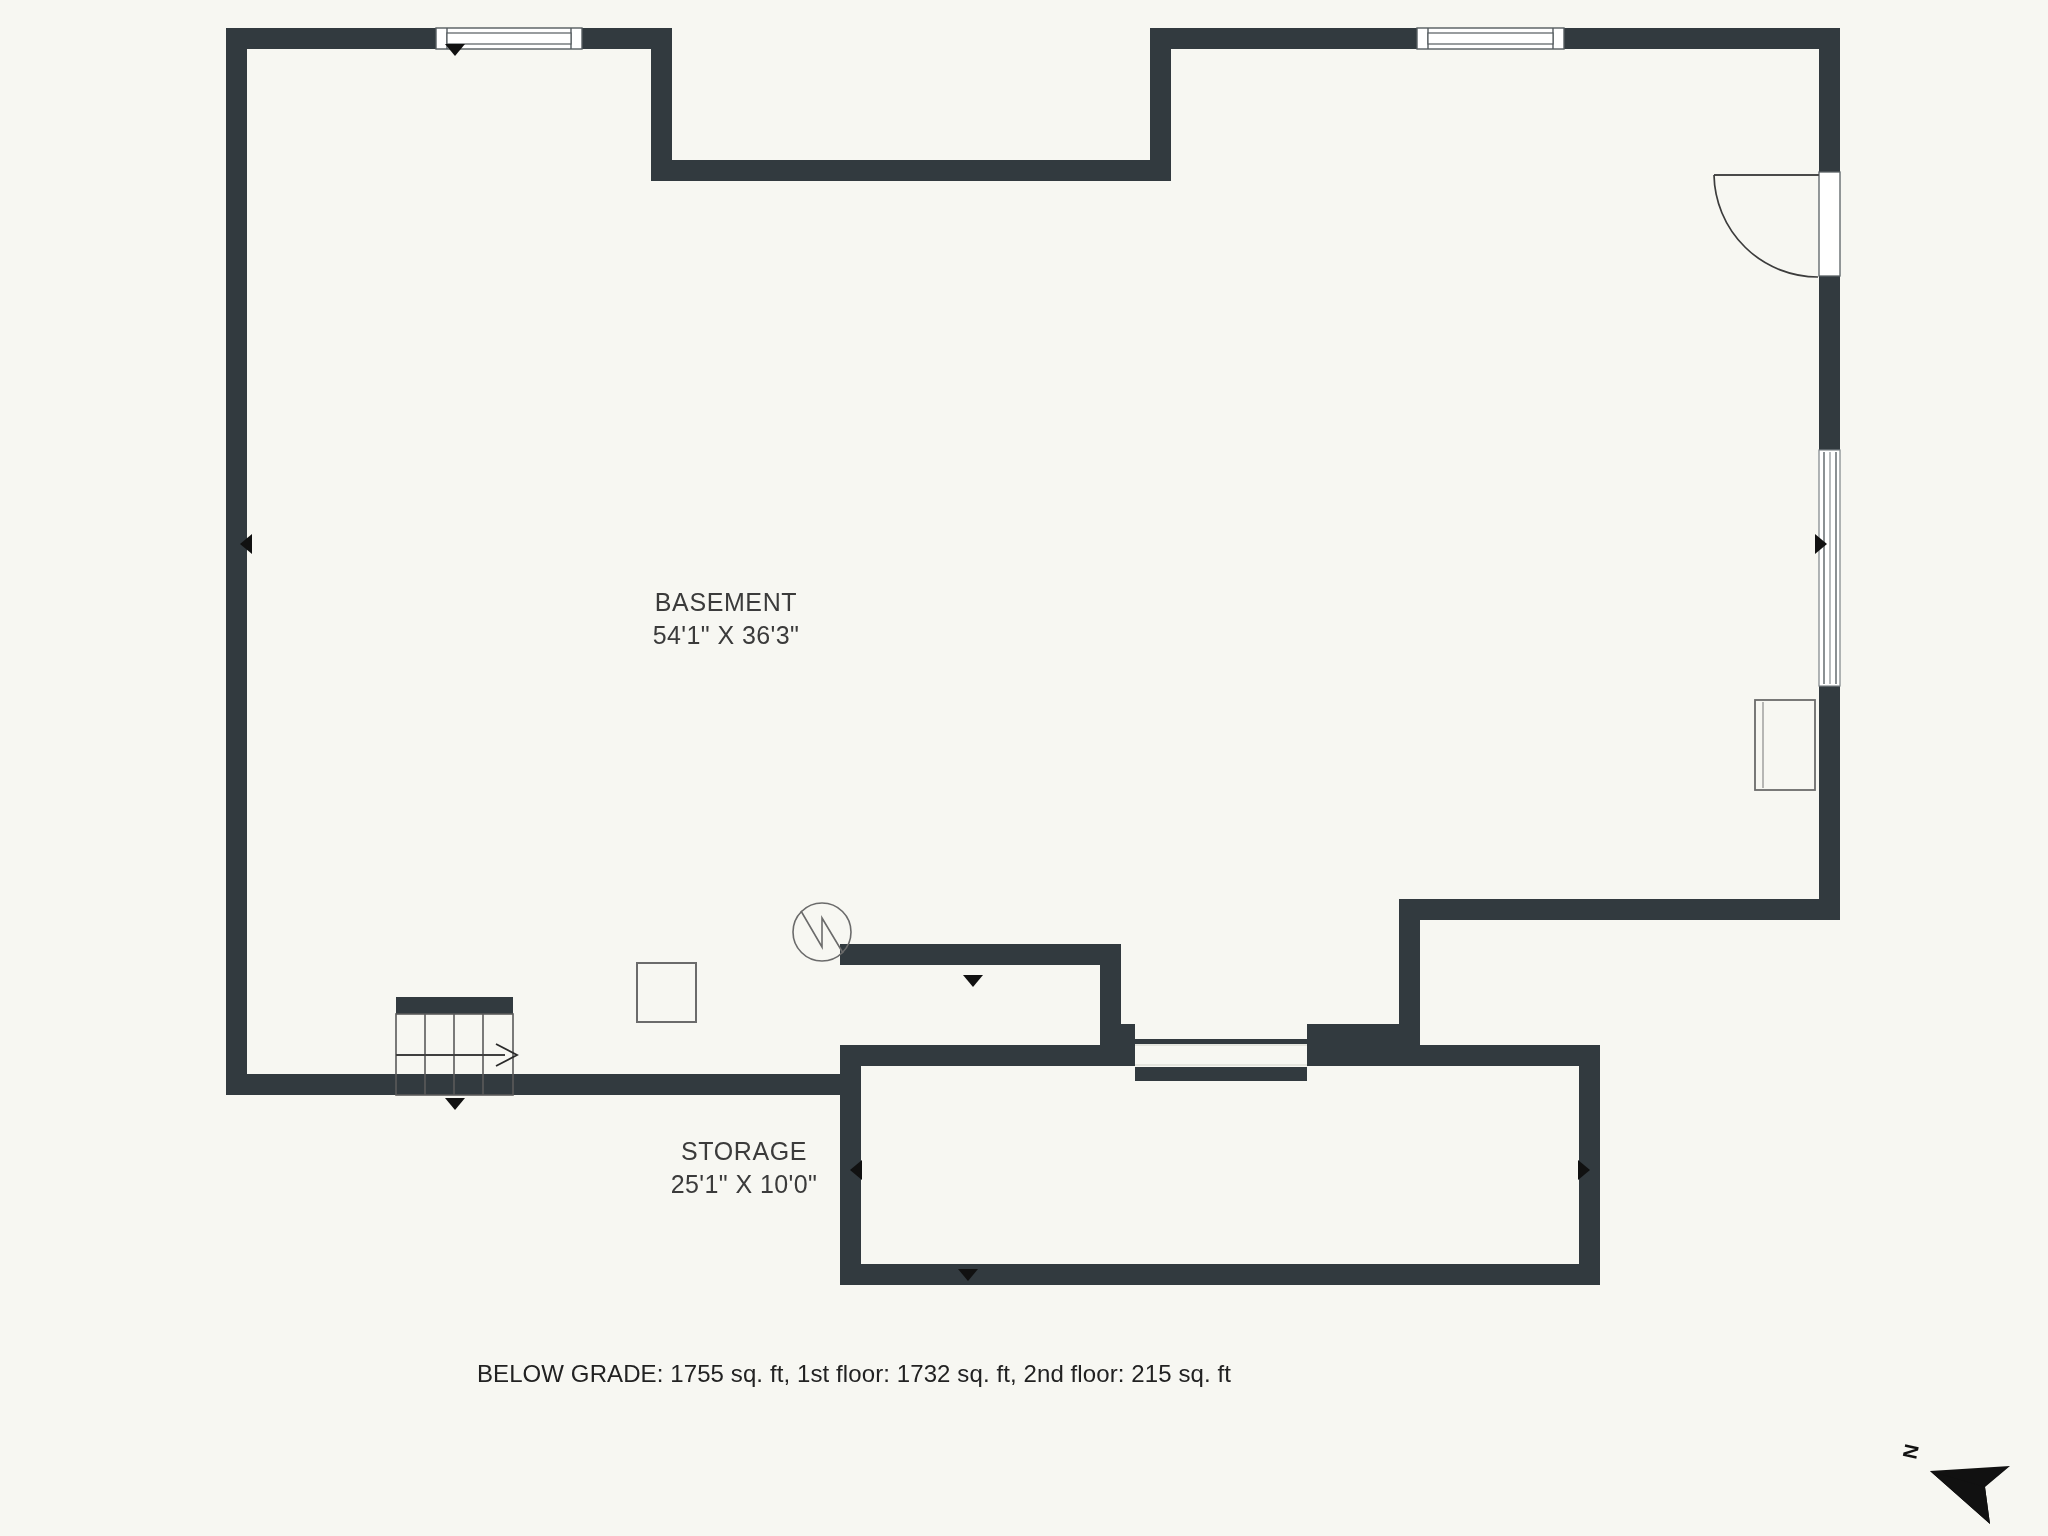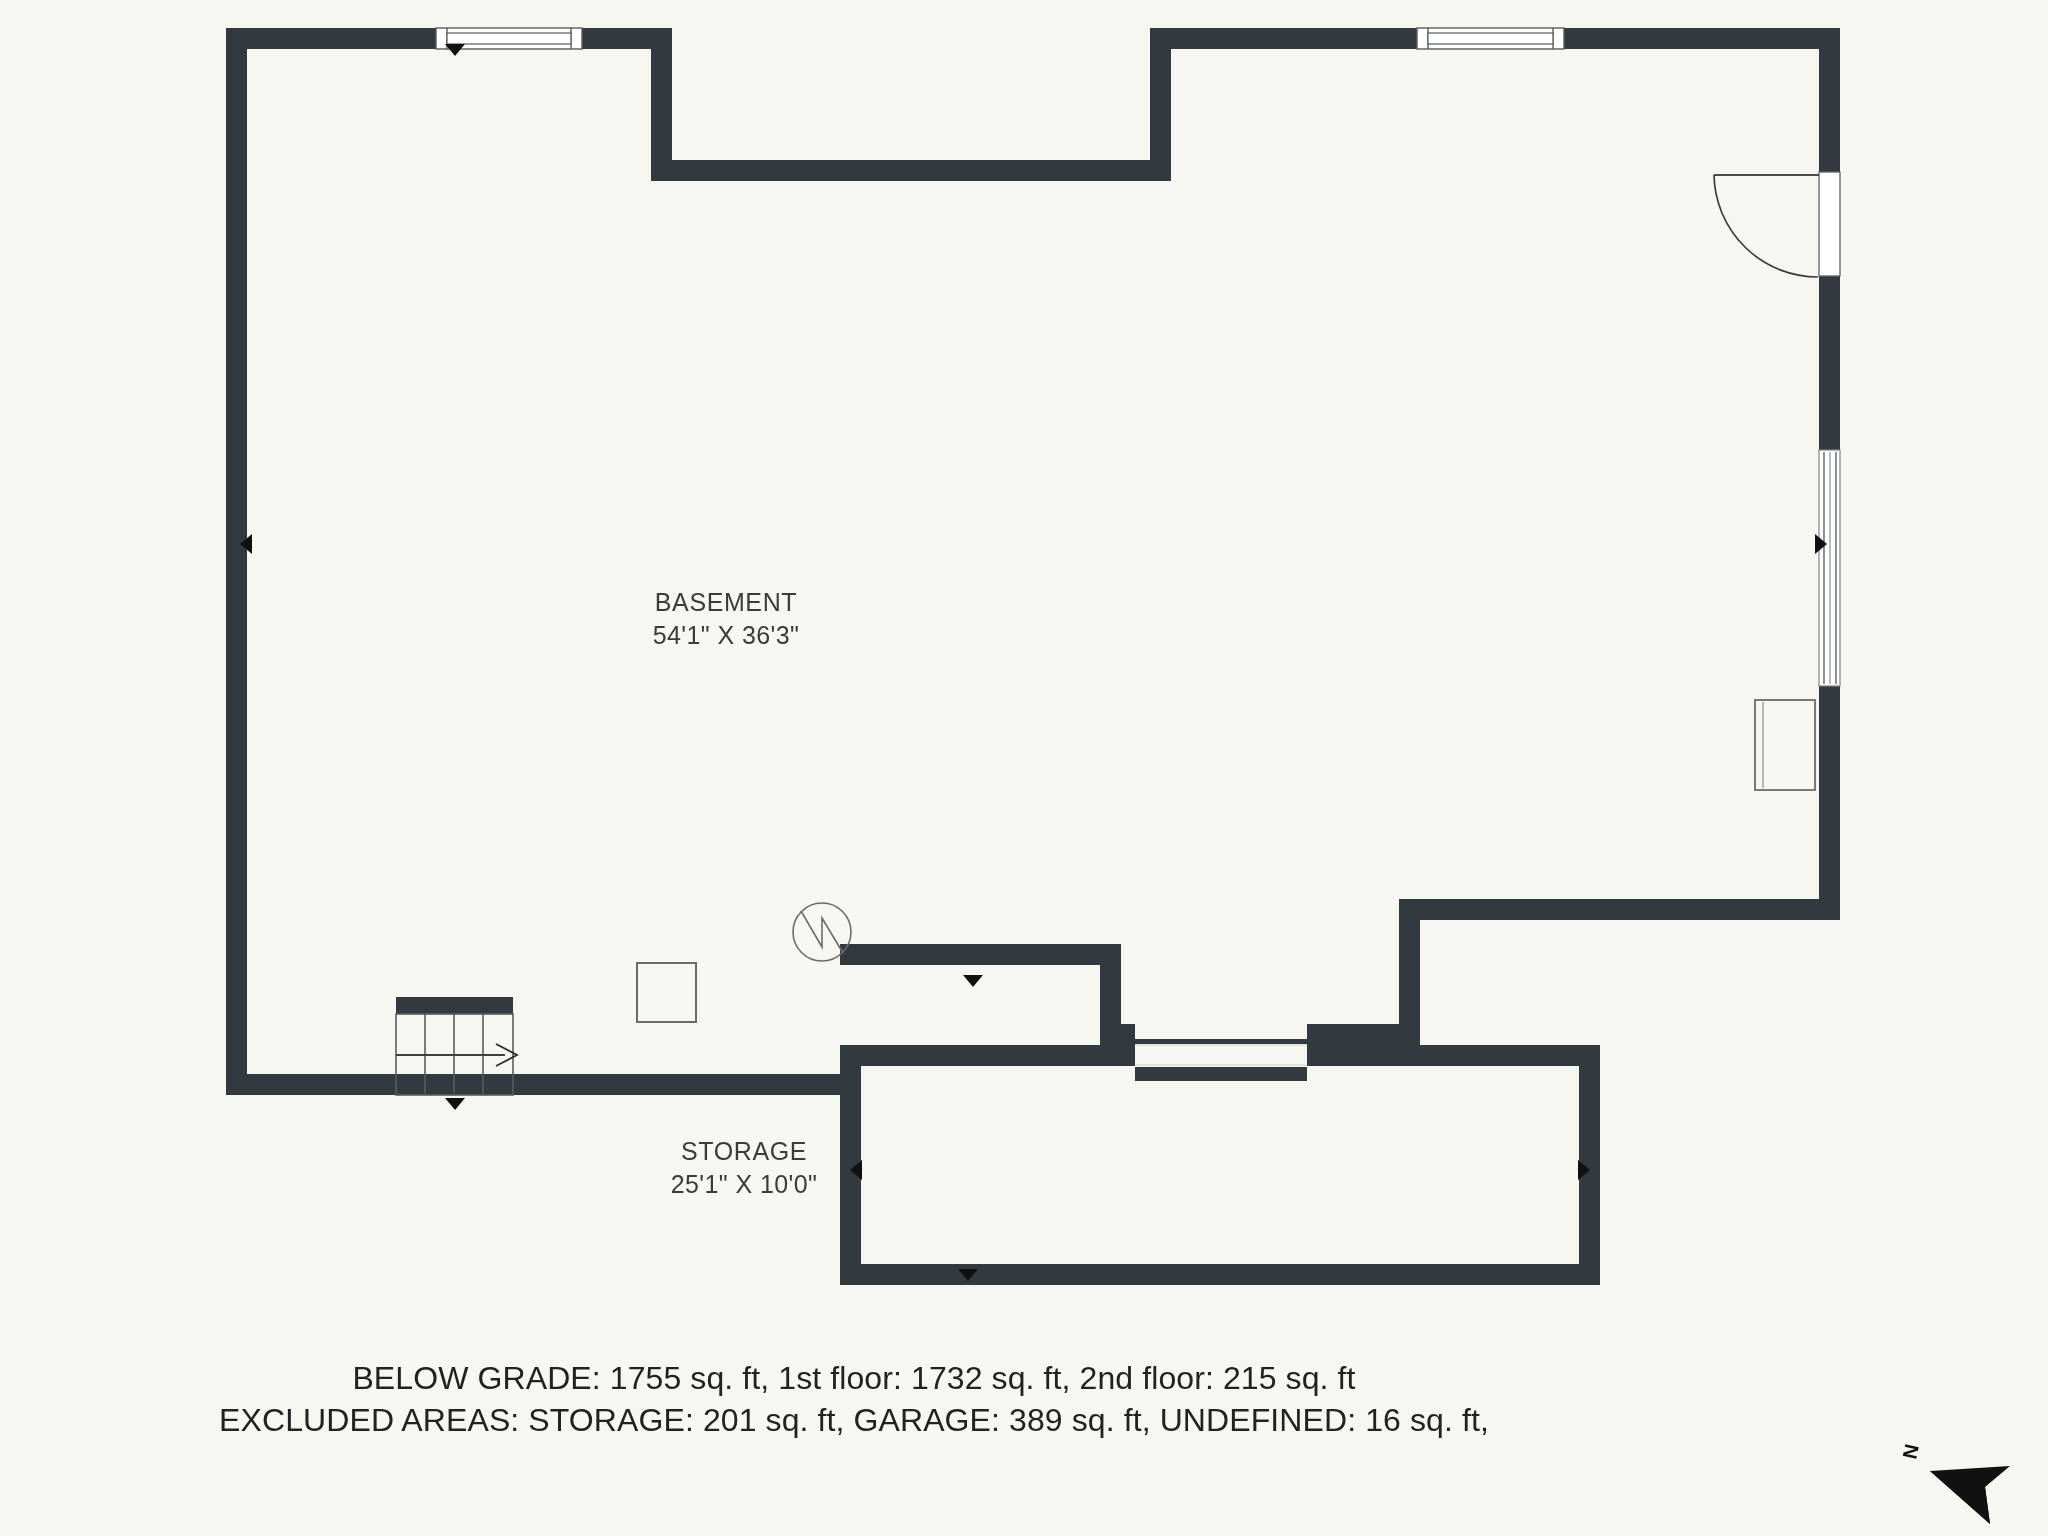--- a/index.html
+++ b/index.html
@@ -77,21 +77,21 @@
   }
   #summary .total-line {
     font-size: 25px;
     font-weight: bold;
     color: #1d1d1d;
     letter-spacing: 0.2px;
     display: block;
     margin-bottom: 2px;
   }
   #summary .detail-line {
-    font-size: 32px;
+    font-size: 24px;
     font-weight: normal;
     color: #222;
     letter-spacing: 0.1px;
     display: block;
   }
 
   
   #compass {
     position: absolute;
     left: 1900px;
@@ -268,20 +268,19 @@
     <span class="room-dims">54'1" X 36'3"</span>
   </div>
 
   <div class="room-label" id="label-storage">
     <span class="room-name">STORAGE</span>
     <span class="room-dims">25'1" X 10'0"</span>
   </div>
 
   <div id="summary">
     <span class="detail-line">BELOW GRADE: 1755 sq. ft, 1st floor: 1732 sq. ft, 2nd floor: 215 sq. ft</span>
-    <span class="detail-line">EXCLUDED AREAS: STORAGE: 201 sq. ft, GARAGE: 389 sq. ft, UNDEFINED: 16 sq. ft,</span>
   </div>
 
   <div id="compass">
     <span class="north-letter">N</span>
   </div>
 
 </div>
 
 </body></html>

